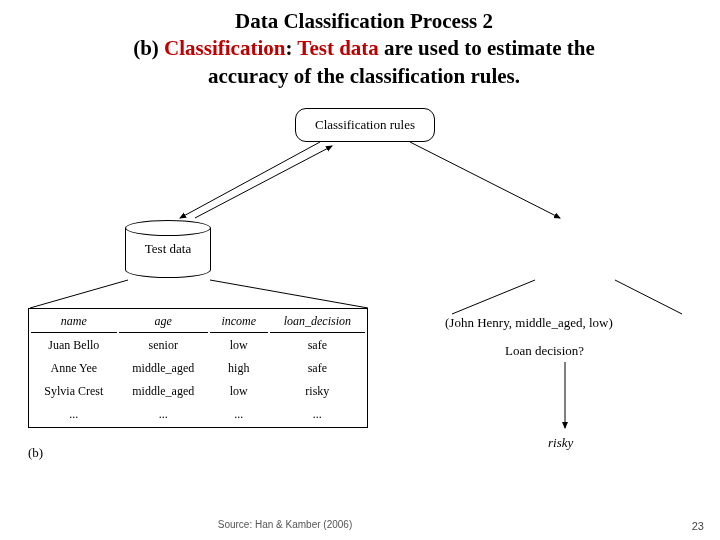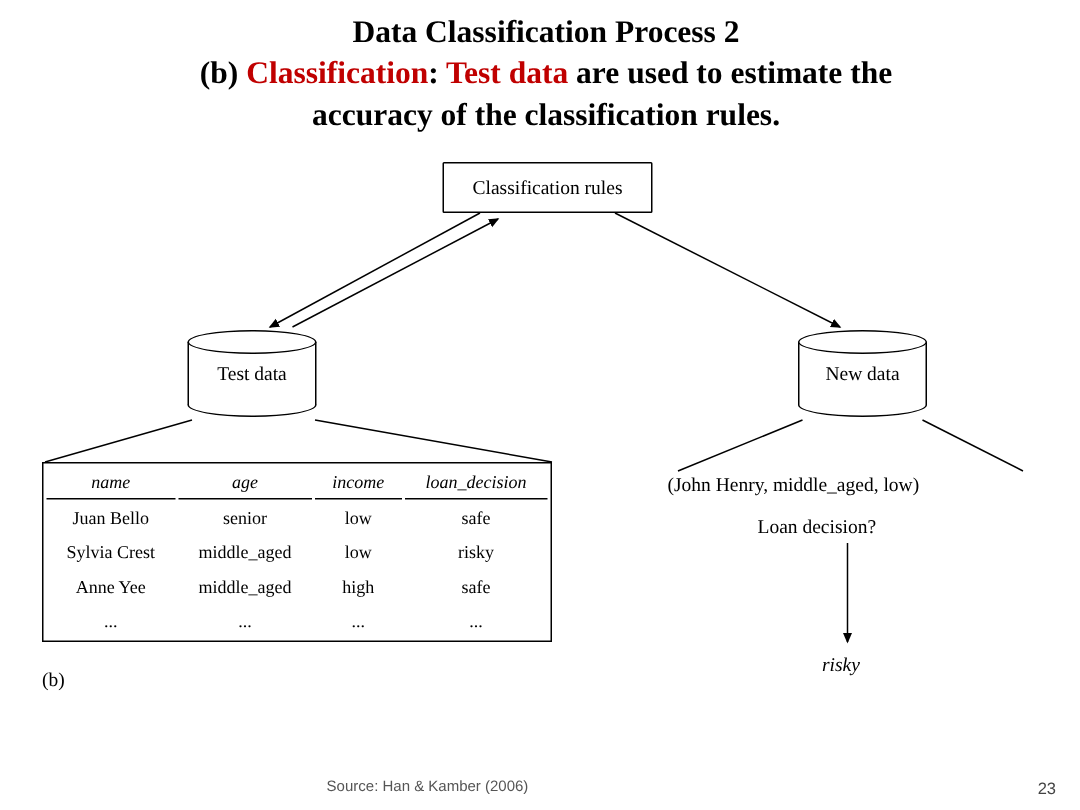--- a/index.html
+++ b/index.html
@@ -30,21 +30,21 @@
   }
 
   
   .rules-box {
     position: absolute;
     top: 8px;
     left: 295px;
     width: 140px;
     height: 34px;
     border: 1px solid #000;
-    border-radius: 1px;
+    border-radius: 11px;
     display: flex;
     align-items: center;
     justify-content: center;
     font-size: 13px;
     background: #fff;
   }
 
   
   .cylinder {
     position: absolute;
@@ -191,57 +191,50 @@
   </div>
 
   <div class="cylinder cyl-test">
     <div class="cyl-top"></div>
     <div class="cyl-body">
       <span>Test data</span>
     </div>
     <div class="cyl-bottom"></div>
   </div>
 
-  <div class="cylinder cyl-new">
-    <div class="cyl-top"></div>
-    <div class="cyl-body">
-      <span>New data</span>
-    </div>
-    <div class="cyl-bottom"></div>
-  </div>
 
   <table class="data-table">
     <thead>
       <tr>
         <th>name</th>
         <th>age</th>
         <th>income</th>
         <th>loan_decision</th>
       </tr>
     </thead>
     <tbody>
       <tr>
         <td>Juan Bello</td>
         <td>senior</td>
         <td>low</td>
         <td>safe</td>
       </tr>
       <tr>
+        <td>Anne Yee</td>
+        <td>middle_aged</td>
+        <td>high</td>
+        <td>safe</td>
+      </tr>
+      <tr>
         <td>Sylvia Crest</td>
         <td>middle_aged</td>
         <td>low</td>
         <td>risky</td>
       </tr>
       <tr>
-        <td>Anne Yee</td>
-        <td>middle_aged</td>
-        <td>high</td>
-        <td>safe</td>
-      </tr>
-      <tr>
         <td>...</td>
         <td>...</td>
         <td>...</td>
         <td>...</td>
       </tr>
     </tbody>
   </table>
 
   <div class="tuple-text">(John Henry, middle_aged, low)</div>
   <div class="loan-q">Loan decision?</div>

